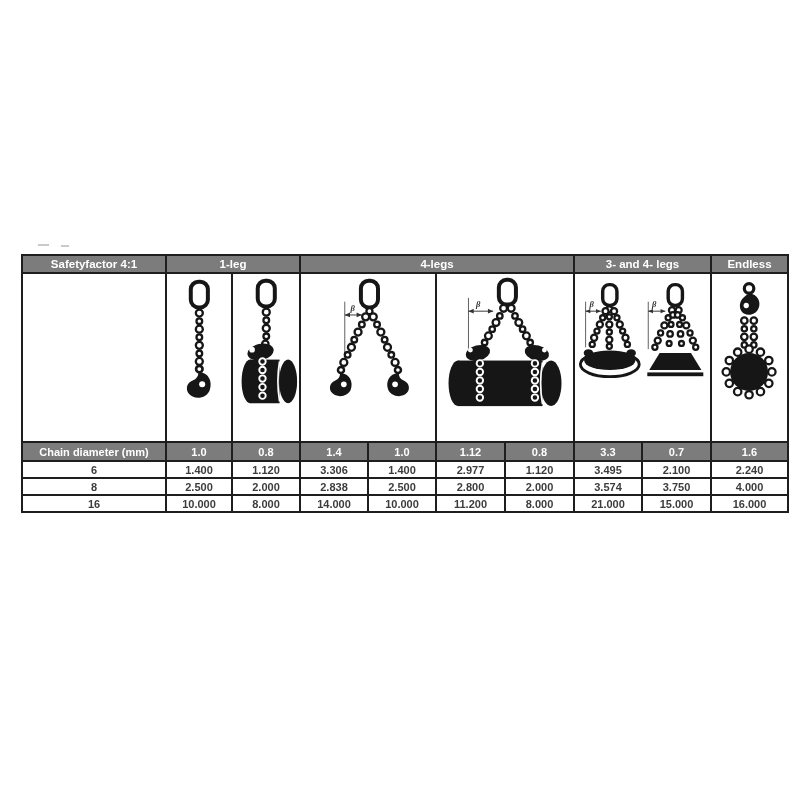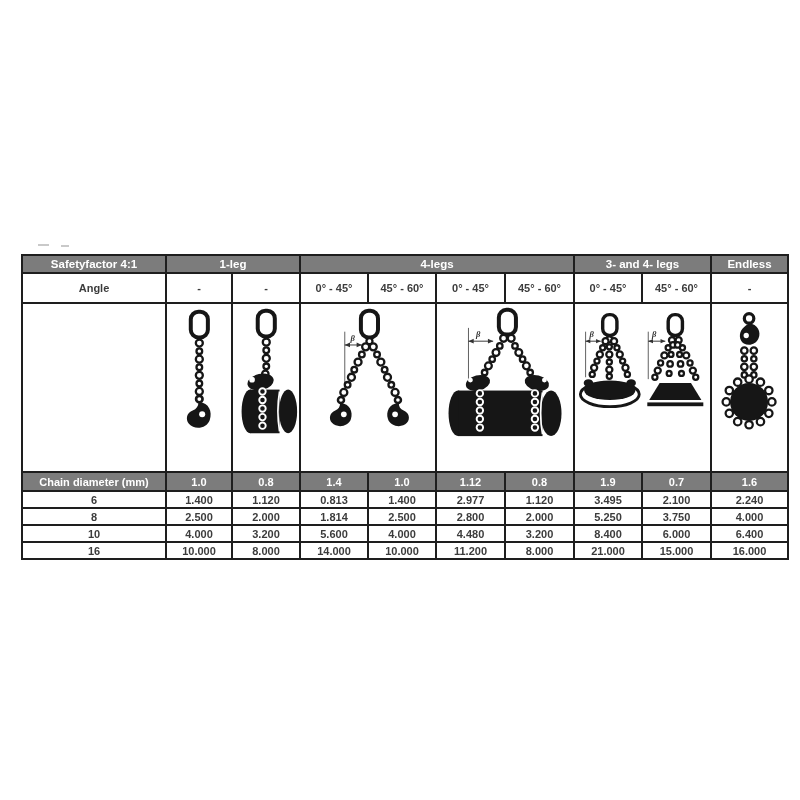--- a/index.html
+++ b/index.html
@@ -48,32 +48,20 @@
 
       <tbody>
           <tr class="hdr gray">
         <th class="left">Safetyfactor 4:1</th>
         <th colspan="2">1-leg</th>
         <th colspan="4">4-legs</th>
         <th colspan="2">3- and 4- legs</th>
         <th>Endless</th>
       </tr>
 
-      <tr class="angle">
-        <td class="left">Angle</td>
-        <td>-</td>
-        <td>-</td>
-        <td>0° - 45°</td>
-        <td>45° - 60°</td>
-        <td>0° - 45°</td>
-        <td>45° - 60°</td>
-        <td>0° - 45°</td>
-        <td>45° - 60°</td>
-        <td>-</td>
-      </tr>
 
       <tr class="illo">
         <td></td>
 
         <td>
           <svg viewBox="0 0 66 158">
             <rect x="24" y="5" width="18" height="27" rx="8" fill="none" stroke="#161616" stroke-width="4.2"></rect>
             <circle class="lnk" cx="33" cy="38" r="3.7"></circle>
                 <circle class="lnk" cx="33" cy="46.5" r="3"></circle>
             <circle class="lnk" cx="33" cy="55" r="3.7"></circle>
@@ -275,62 +263,50 @@
       </tr>
 
       <tr class="factor gray">
         <td>Chain diameter (mm)</td>
         <td>1.0</td>
         <td>0.8</td>
         <td>1.4</td>
         <td class="nb">1.0</td>
         <td>1.12</td>
         <td class="nb">0.8</td>
-        <td>1.9</td>
+        <td>3.3</td>
         <td class="nb">0.7</td>
         <td>1.6</td>
       </tr>
 
       </tbody>
         <tbody>
           <tr class="datarow">
             <td>6</td>
             <td>1.400</td>
             <td>1.120</td>
-            <td>0.813</td>
+            <td>3.306</td>
             <td>1.400</td>
             <td>2.977</td>
             <td>1.120</td>
             <td>3.495</td>
             <td>2.100</td>
             <td>2.240</td>
           </tr>
           <tr class="datarow">
             <td>8</td>
             <td>2.500</td>
             <td>2.000</td>
-            <td>1.814</td>
+            <td>2.838</td>
             <td>2.500</td>
             <td>2.800</td>
             <td>2.000</td>
-            <td>5.250</td>
+            <td>3.574</td>
             <td>3.750</td>
             <td>4.000</td>
-          </tr>
-          <tr class="datarow">
-            <td>10</td>
-            <td>4.000</td>
-            <td>3.200</td>
-            <td>5.600</td>
-            <td>4.000</td>
-            <td>4.480</td>
-            <td>3.200</td>
-            <td>8.400</td>
-            <td>6.000</td>
-            <td>6.400</td>
           </tr>
           <tr class="datarow">
             <td>16</td>
             <td>10.000</td>
             <td>8.000</td>
             <td>14.000</td>
             <td>10.000</td>
             <td>11.200</td>
             <td>8.000</td>
             <td>21.000</td>

